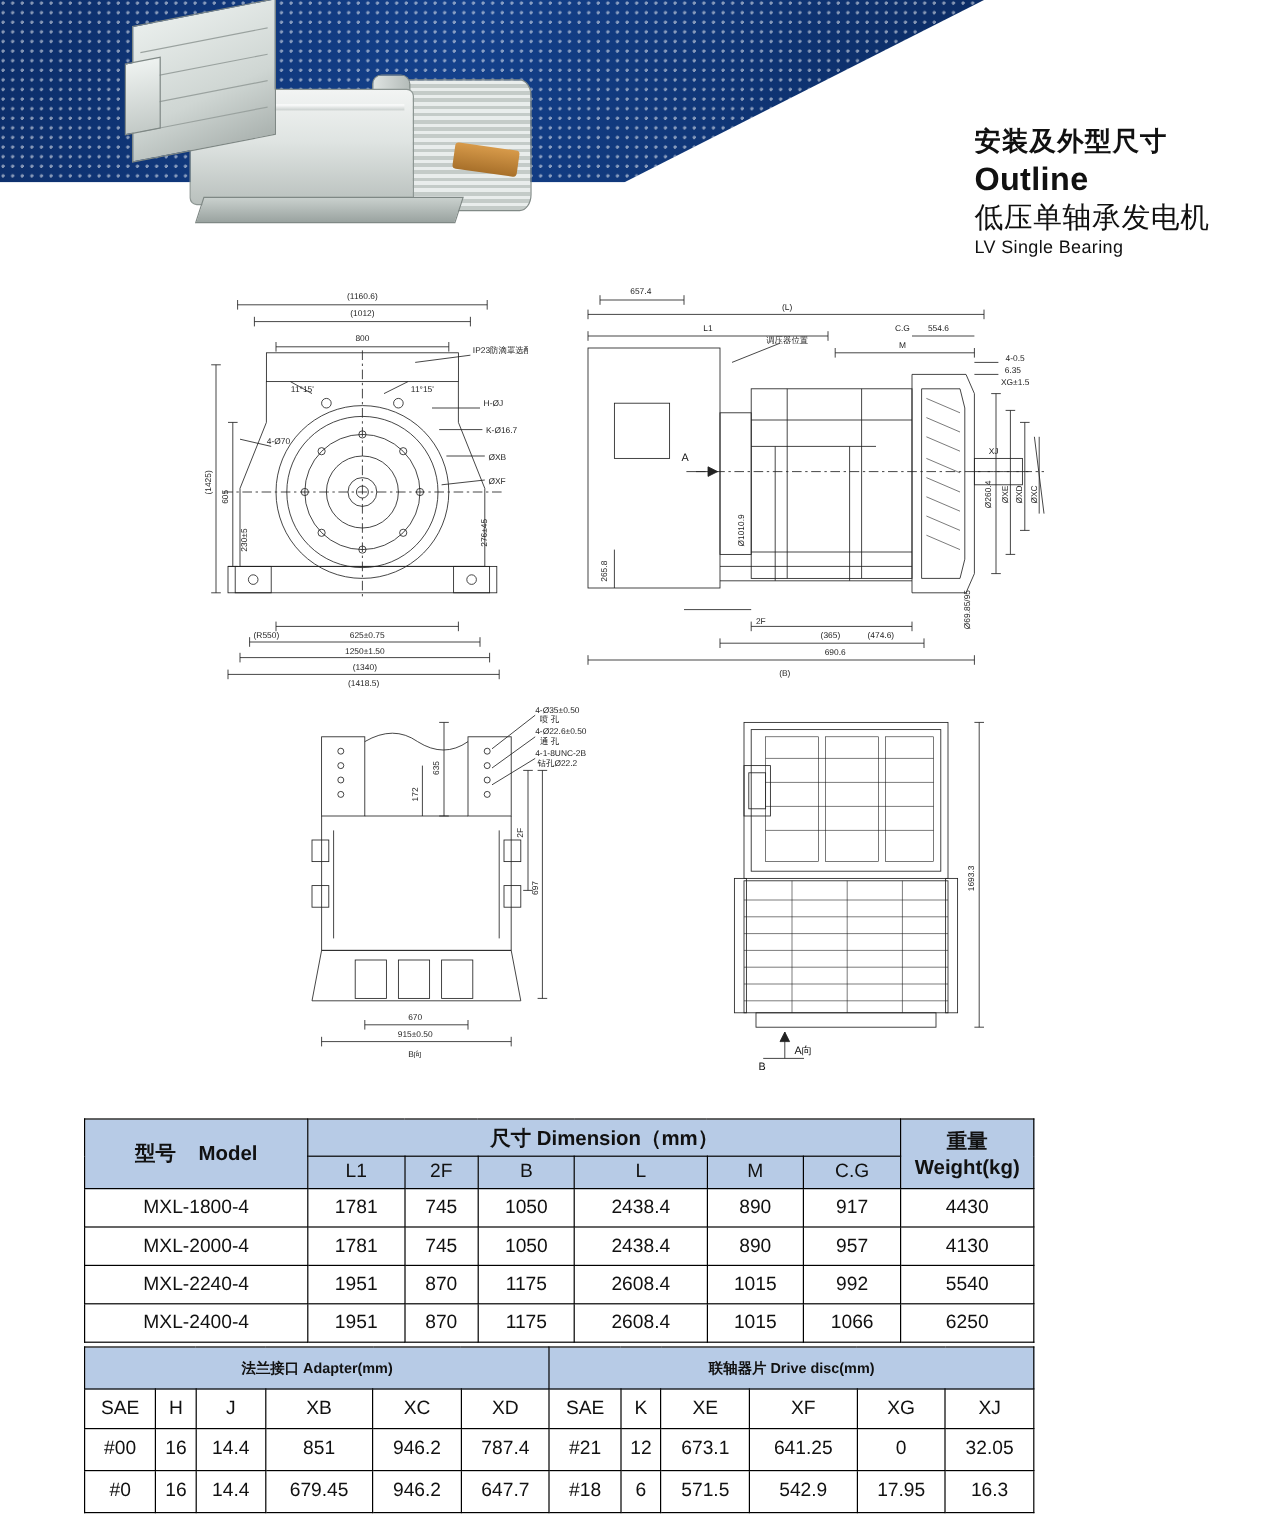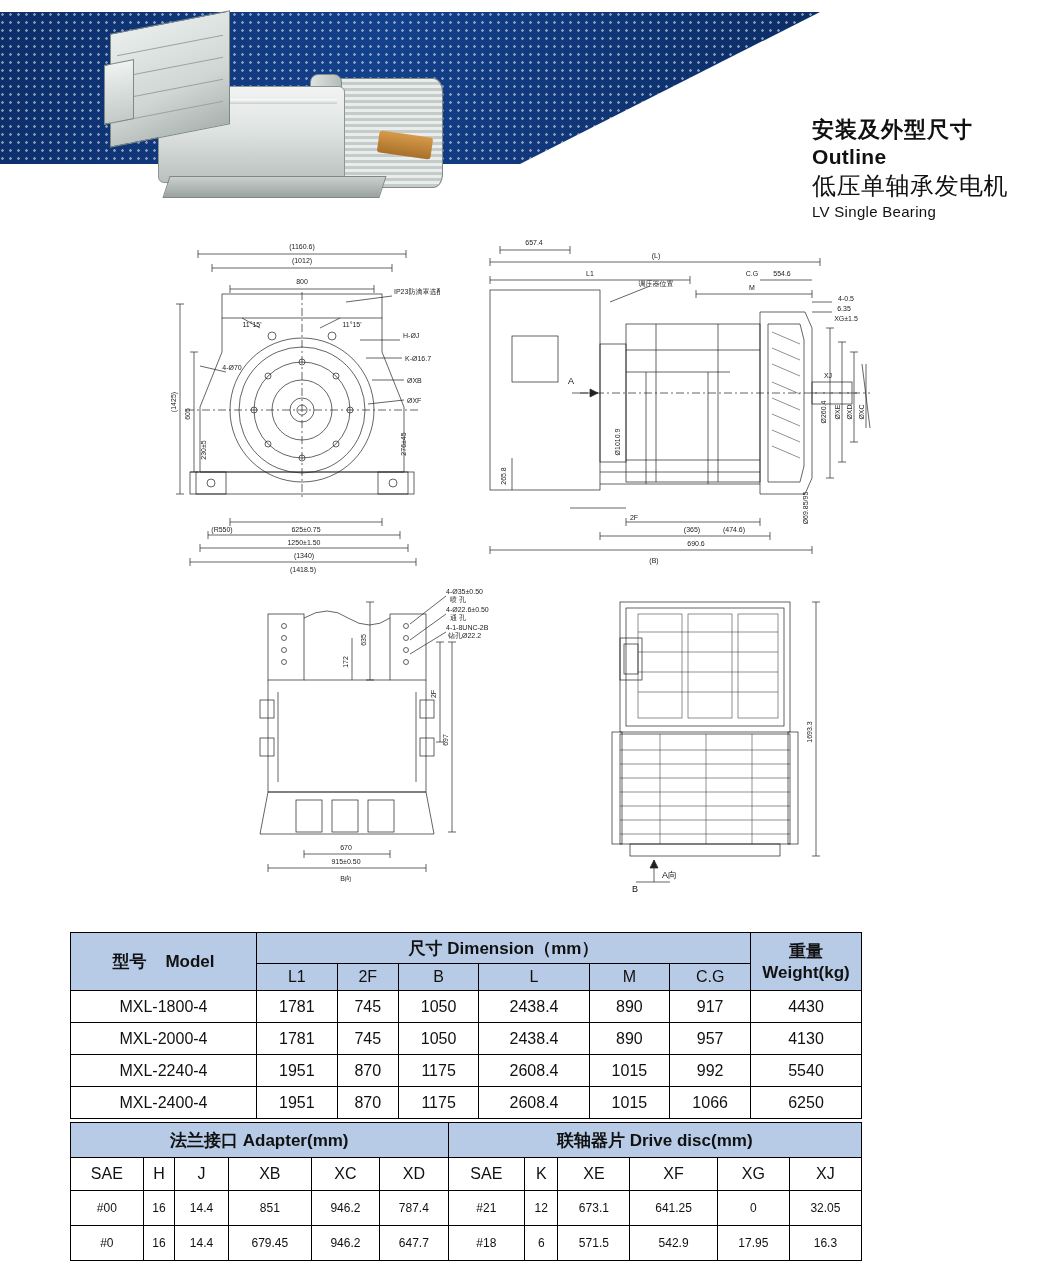--- a/index.html
+++ b/index.html
@@ -7,35 +7,35 @@
     width:1055px;height:1283px;
     background:#ffffff;
     font-family:"Liberation Sans", sans-serif;
     color:#101010;
     position:relative;
     overflow:hidden;
   }
 
   
   .header{
-    position:absolute;left:0;top:12px;width:921px;height:232px;
+    position:absolute;left:0;top:0;width:921px;height:232px;
   }
   .header-wedge{
     position:absolute;left:0;top:0;width:820px;height:152px;
     background:
       radial-gradient(circle at 2.5px 2.5px, rgba(255,255,255,.5) 1.2px, rgba(255,255,255,0) 1.5px) 0 0/8px 8px,
       linear-gradient(110deg,#0c2d68 0%,#14418c 45%,#0b2a60 100%);
     clip-path:polygon(0 0, 820px 0, 520px 152px, 0 152px);
   }
   .header-title{
     position:absolute;left:812px;top:104px;width:240px;
     line-height:1.28;
   }
   .ht-cn1{font-size:22px;font-weight:bold;letter-spacing:1px;color:#111;}
-  .ht-en1{font-size:21px;font-weight:bold;color:#111;letter-spacing:.3px;}
+  .ht-en1{font-size:27px;font-weight:bold;color:#111;letter-spacing:.3px;}
   .ht-cn2{font-size:24px;color:#111;letter-spacing:.5px;}
   .ht-en2{font-size:15px;color:#111;letter-spacing:.3px;}
 
   
   .photo{position:absolute;left:48px;top:4px;width:380px;height:215px;}
   .gen-body{
     position:absolute;left:110px;top:70px;width:185px;height:95px;
     background:linear-gradient(180deg,#f2f4f3 0%,#dfe4e2 45%,#b9c0bd 100%);
     border:1px solid #8d9693;border-radius:6px;
   }
@@ -94,23 +94,23 @@
     color:#111;
   }
   .t1{top:932px;}
   .t1 th{background:#b7cbe6;font-weight:bold;font-size:17px;height:26px;}
   .t1 td{height:27px;font-size:16px;}
   .t1 .sub{background:#b7cbe6;font-weight:normal;font-size:16px;height:22px;}
   .t1 .model-col{width:185px;}
   .t1 .wt-col{width:110px;}
 
   .t2{top:1122px;}
-  .t2 th{background:#b7cbe6;font-weight:bold;font-size:17px;height:30px;}
+  .t2 th{background:#b7cbe6;font-weight:bold;font-size:12px;height:30px;}
   .t2 .hd2{background:#fff;font-weight:normal;font-size:16px;height:28px;text-align:center;}
-  .t2 td{height:30px;font-size:12px;}
+  .t2 td{height:30px;font-size:16px;}
 </style>
 </head>
 <body>
 
 <div class="header">
   <div class="header-wedge"></div>
 
   <div class="photo">
     <div class="gen-drum"></div>
     <div class="gen-ring"></div>

